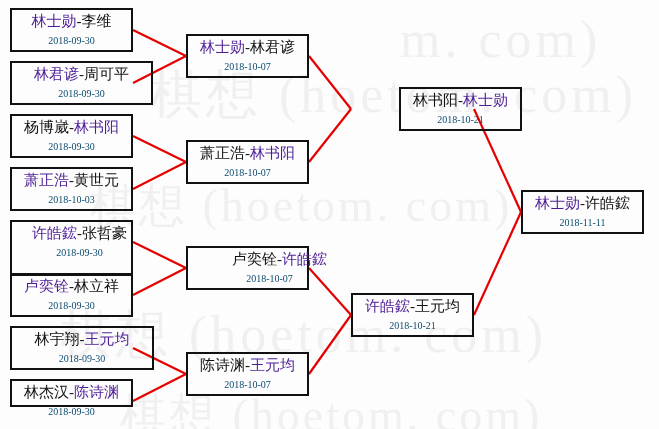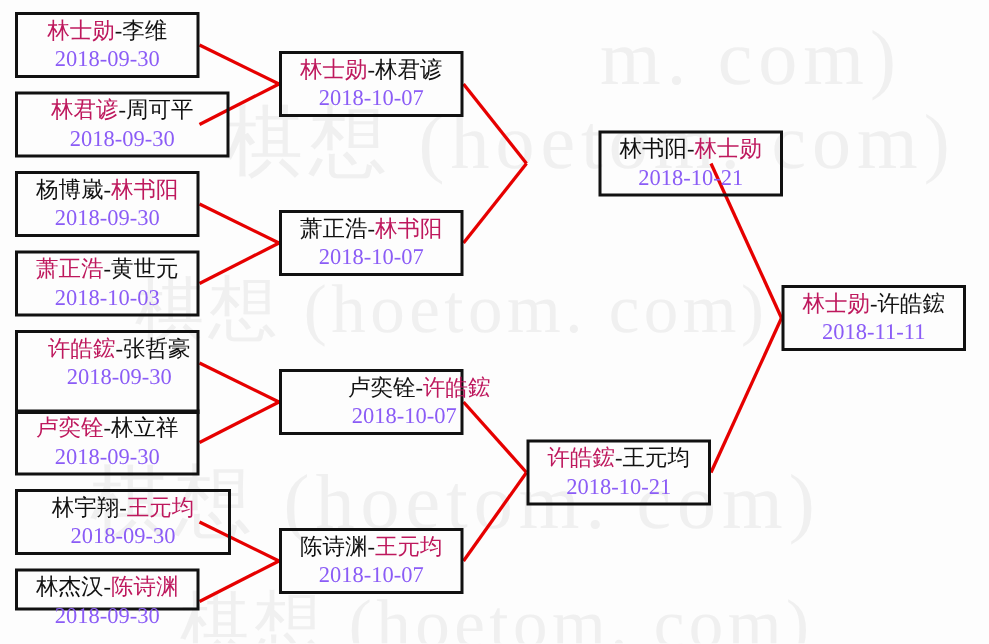--- a/index.html
+++ b/index.html
@@ -54,27 +54,27 @@
     text-align: center;
     padding-top: 2px;
   }
   .node .match {
     font-size: 15px;
     line-height: 19px;
     white-space: nowrap;
     color: #111111;
   }
   .node .date {
-    font-size: 15px;
+    font-size: 10px;
     line-height: 19px;
     white-space: nowrap;
-    color: #8b5cf6;
+    color: #0c4a6e;
     font-family: "Liberation Serif", "DejaVu Serif", serif;
   }
-  .p-win { color: #be185d; }
+  .p-win { color: #4c1d95; }
   .p-lose { color: #111111; }
   .sep { color: #111111; }
 </style>
 </head>
 <body>
 
 <div id="bracket">
 
   <div class="watermark-layer">
       <div class="wm wm-a" style="left: 400px; top: 10px; color: rgb(240, 240, 240);">m. com)</div>

